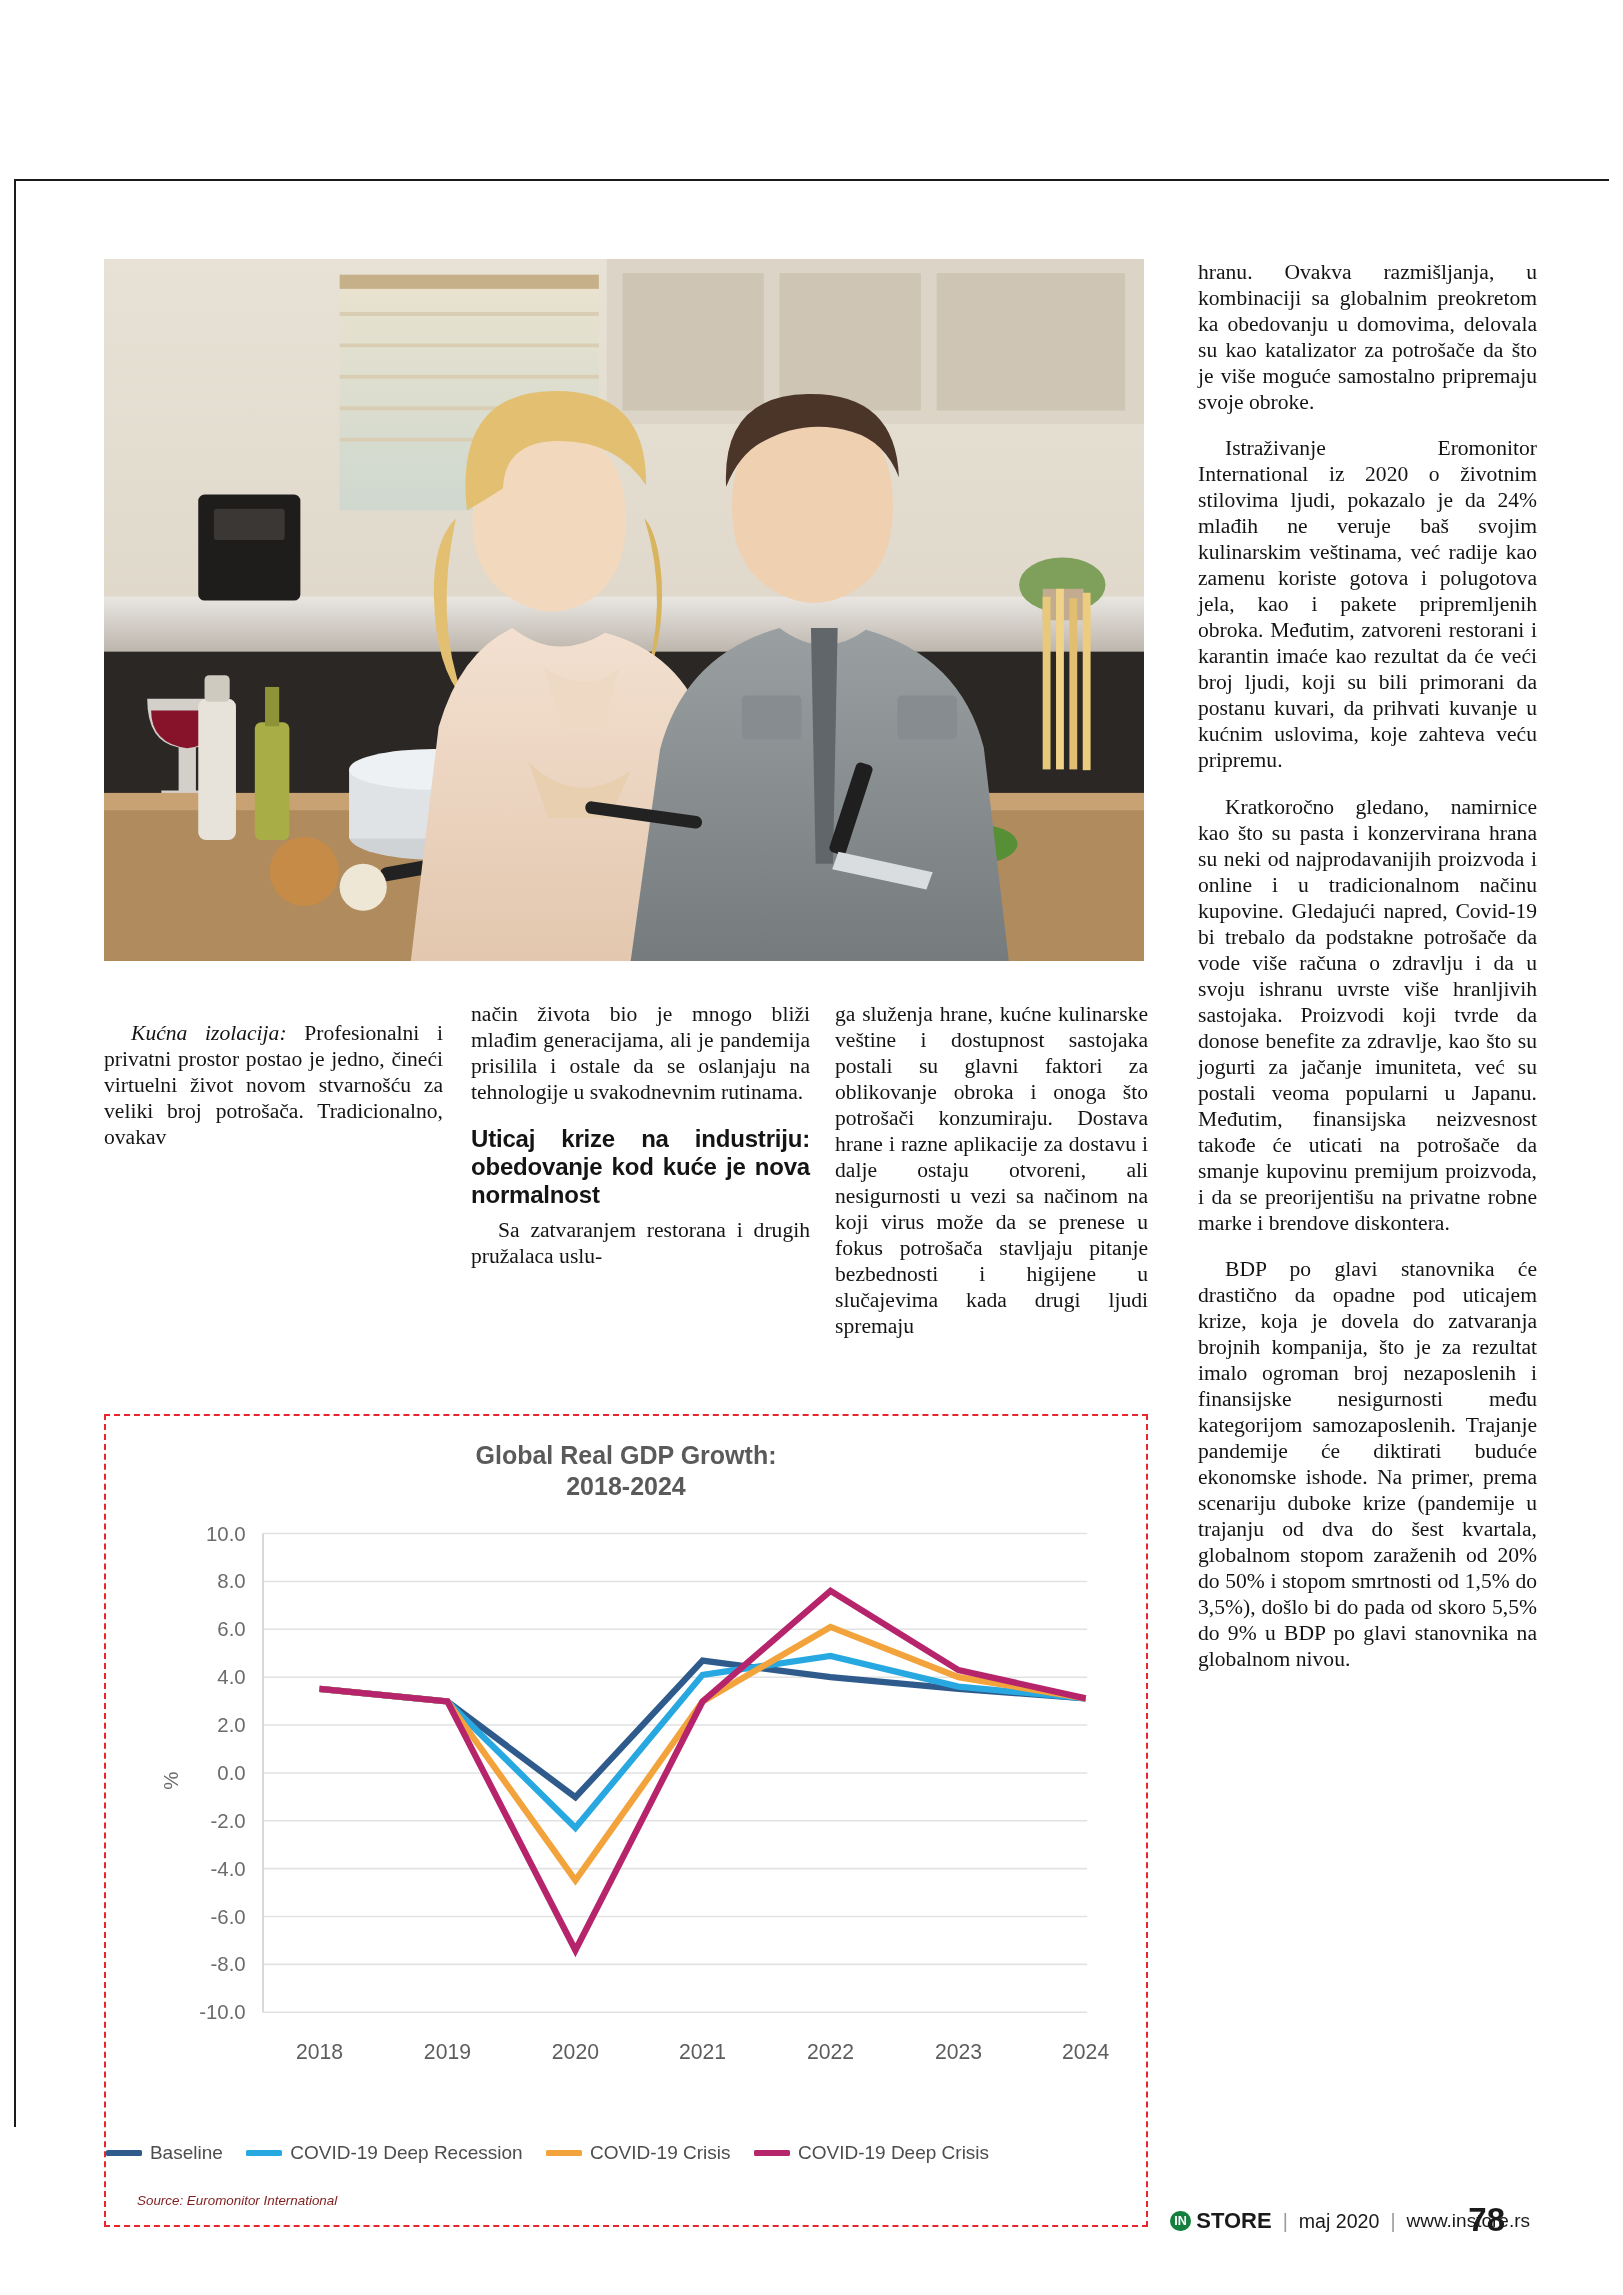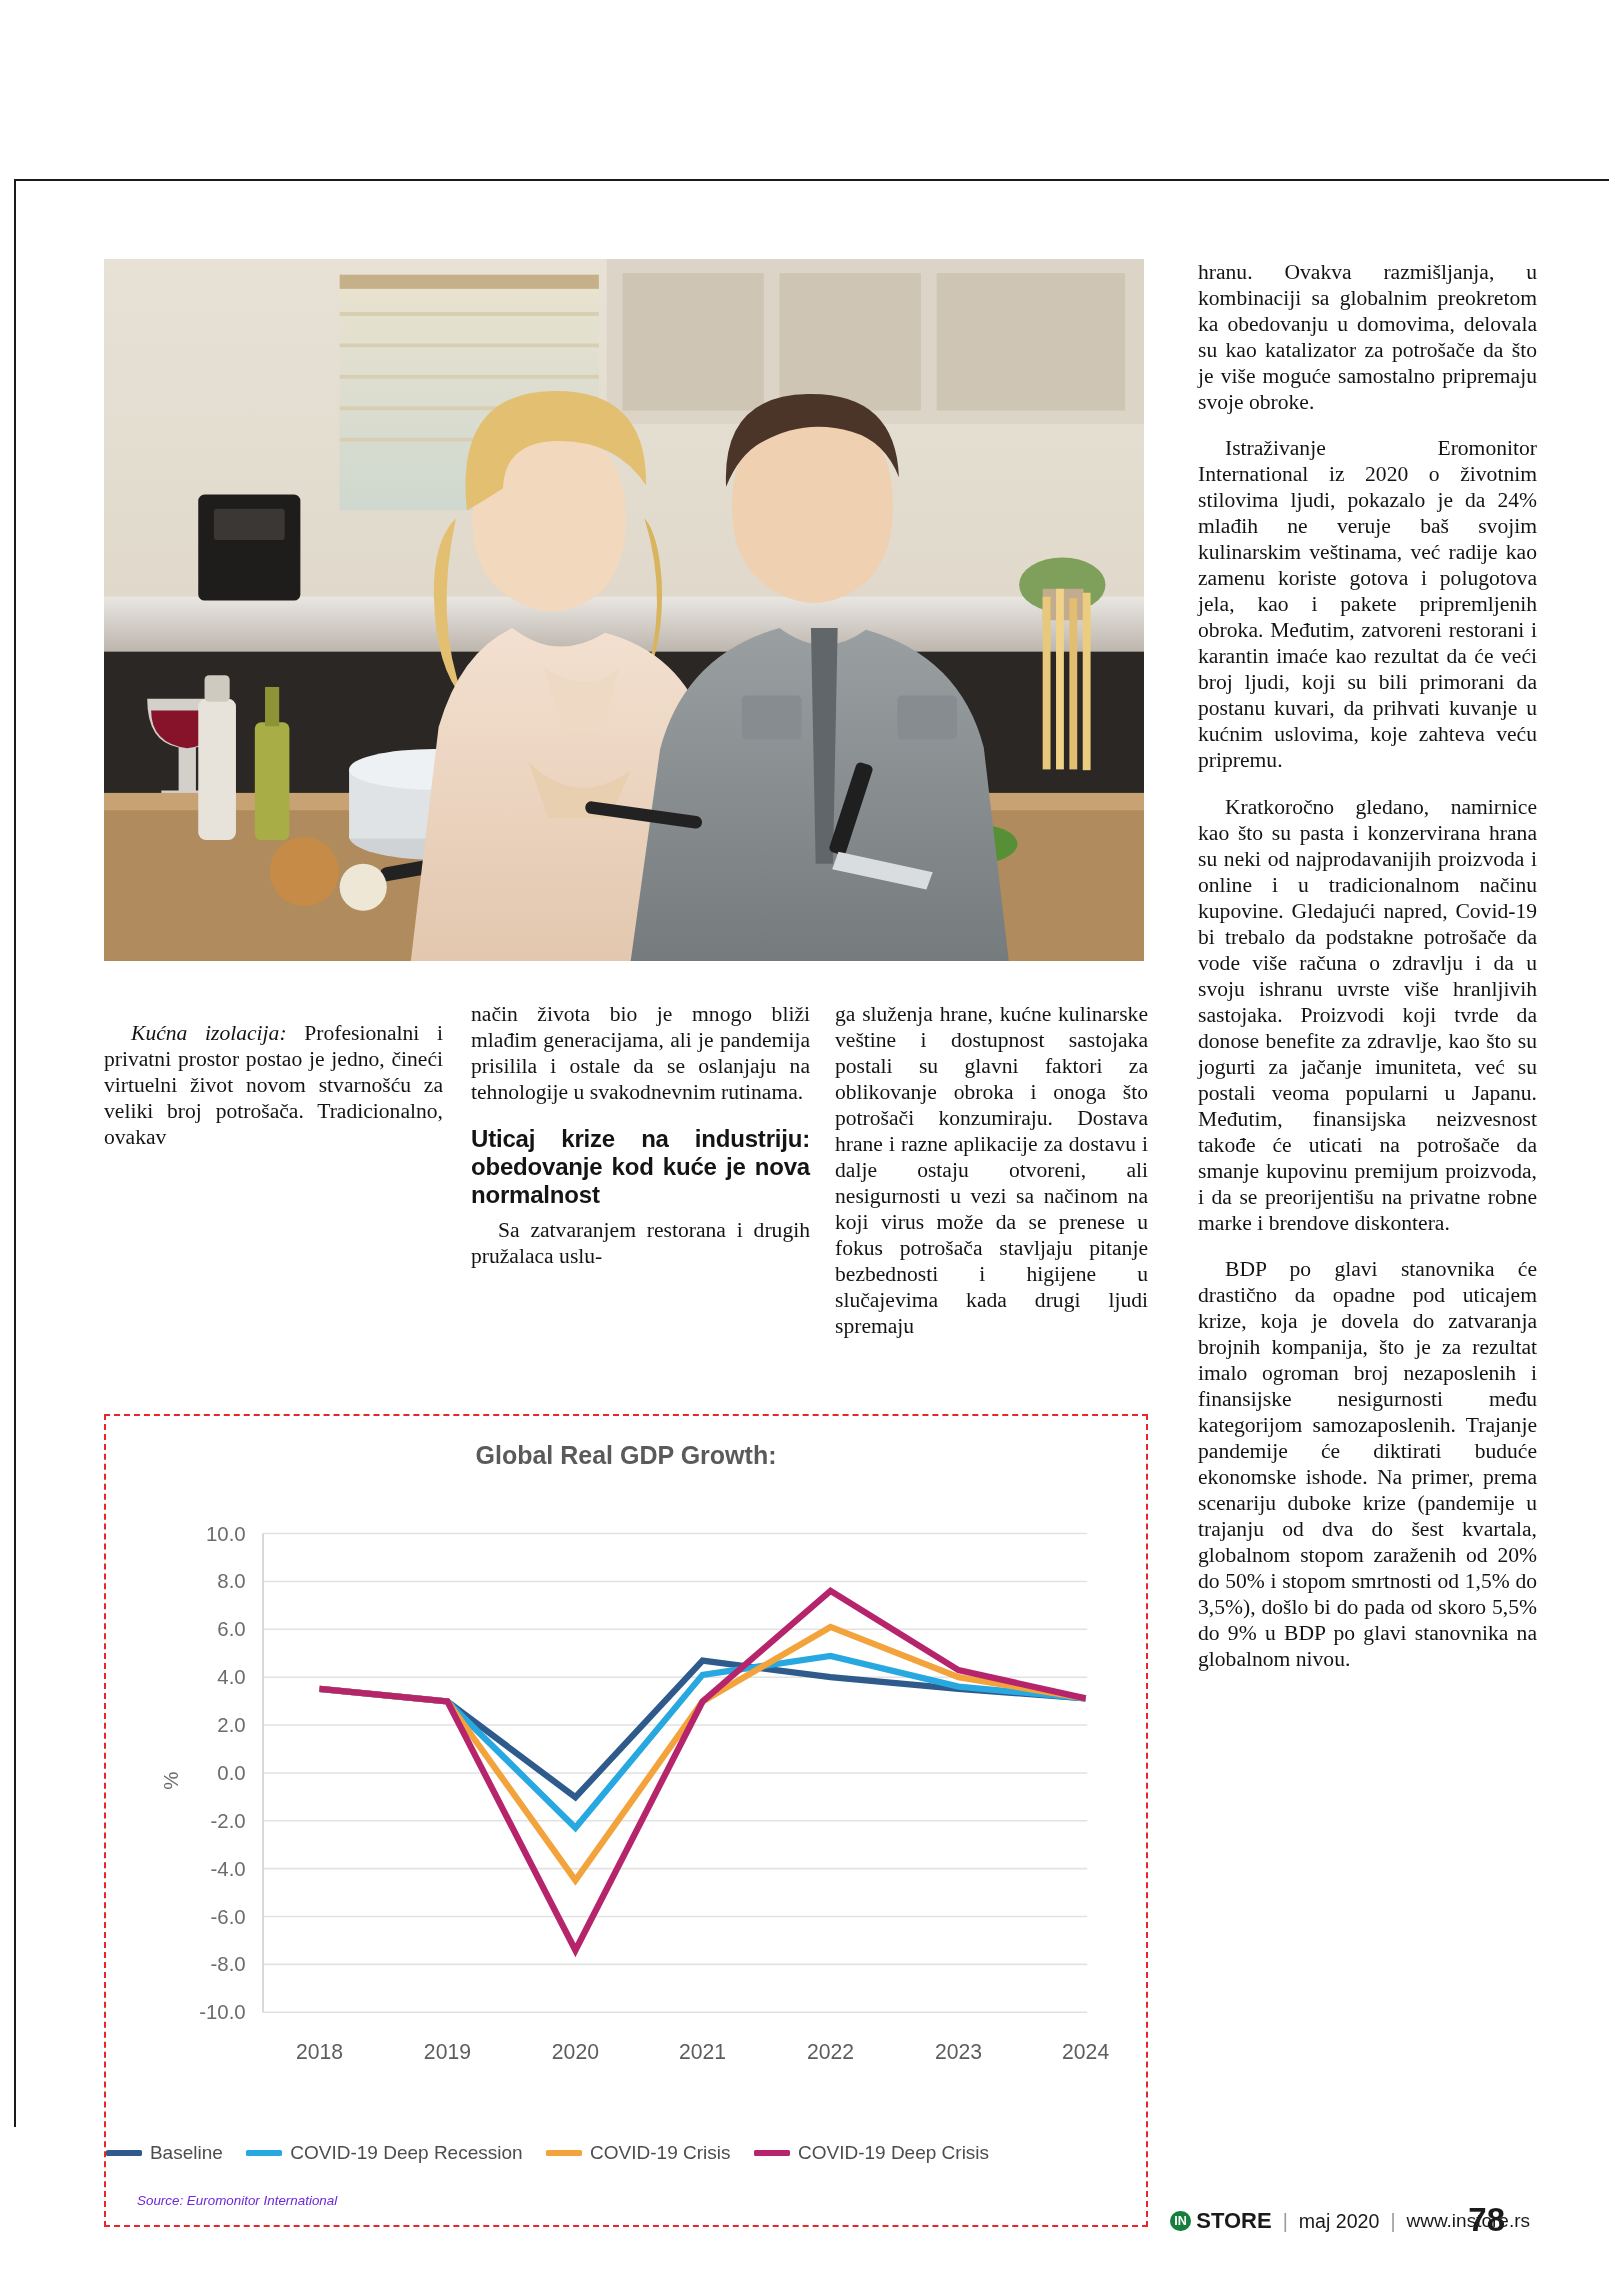--- a/index.html
+++ b/index.html
@@ -57,21 +57,21 @@
     position:absolute;left:0;top:23.6px;width:100%;
     text-align:center;
     font-family:"Liberation Sans", sans-serif;
     font-size:25px;font-weight:bold;color:#5a5a5a;line-height:31px;
   }
   .chart-area{position:absolute;left:0;top:94px;width:1044px;height:620px;}
   .chart-area svg{display:block;width:100%;height:100%;}
   .source{
     position:absolute;left:31px;bottom:17.3px;
     font-family:"Liberation Sans", sans-serif;
-    font-size:13.4px;color:#6d28d9;font-style:italic;
+    font-size:13.4px;color:#7f1d1d;font-style:italic;
   }
   .legend{
     position:absolute;left:0;bottom:61px;width:100%;
     display:flex;align-items:center;gap:23.6px;
     font-family:"Liberation Sans", sans-serif;font-size:19px;color:#4d4d4d;
   }
   .legend .item{display:flex;align-items:center;gap:7.9px;}
   .legend .swatch{width:36px;height:5.5px;border-radius:1.6px;display:inline-block;}
 
   
@@ -240,20 +240,21 @@
   <div class="col col4">
     <p>hranu. Ovakva razmišljanja, u kombinaciji sa globalnim preokretom ka obedovanju u domovima, delovala su kao katalizator za potrošače da što je više moguće samostalno pripremaju svoje obroke.</p>
     <p class="indent" style="margin-top:20.4px">Istraživanje Eromonitor International iz 2020 o životnim stilovima ljudi, pokazalo je da 24% mlađih ne veruje baš svojim kulinarskim veštinama, već radije kao zamenu koriste gotova i polugotova jela, kao i pakete pripremljenih obroka. Međutim, zatvoreni restorani i karantin imaće kao rezultat da će veći broj ljudi, koji su bili primorani da postanu kuvari, da prihvati kuvanje u kućnim uslovima, koje zahteva veću pripremu.</p>
     <p class="indent" style="margin-top:20.4px">Kratkoročno gledano, namirnice kao što su pasta i konzervirana hrana su neki od najprodavanijih proizvoda i online i u tradicionalnom načinu kupovine. Gledajući napred, Covid-19 bi trebalo da podstakne potrošače da vode više računa o zdravlju i da u svoju ishranu uvrste više hranljivih sastojaka. Proizvodi koji tvrde da donose benefite za zdravlje, kao što su jogurti za jačanje imuniteta, već su postali veoma popularni u Japanu. Međutim, finansijska neizvesnost takođe će uticati na potrošače da smanje kupovinu premijum proizvoda, i da se preorijentišu na privatne robne marke i brendove diskontera.</p>
     <p class="indent" style="margin-top:20.4px">BDP po glavi stanovnika će drastično da opadne pod uticajem krize, koja je dovela do zatvaranja brojnih kompanija, što je za rezultat imalo ogroman broj nezaposlenih i finansijske nesigurnosti među kategorijom samozaposlenih. Trajanje pandemije će diktirati buduće ekonomske ishode. Na primer, prema scenariju duboke krize (pandemije u trajanju od dva do šest kvartala, globalnom stopom zaraženih od 20% do 50% i stopom smrtnosti od 1,5% do 3,5%), došlo bi do pada od skoro 5,5% do 9% u BDP po glavi stanovnika na globalnom nivou.</p>
   </div>
 
   <div class="chartbox">
     <div class="chart-title">
       <div>Global Real GDP Growth:</div>
+      <div>2018-2024</div>
     </div>
 
     <div class="chart-area">
       <svg viewBox="0 0 1330 790" preserveAspectRatio="none">
 
         <g stroke="#e2e2e2" stroke-width="2">
           <line x1="200" y1="30" x2="1250" y2="30"></line>
           <line x1="200" y1="91" x2="1250" y2="91"></line>
           <line x1="200" y1="152" x2="1250" y2="152"></line>
           <line x1="200" y1="213" x2="1250" y2="213"></line>

